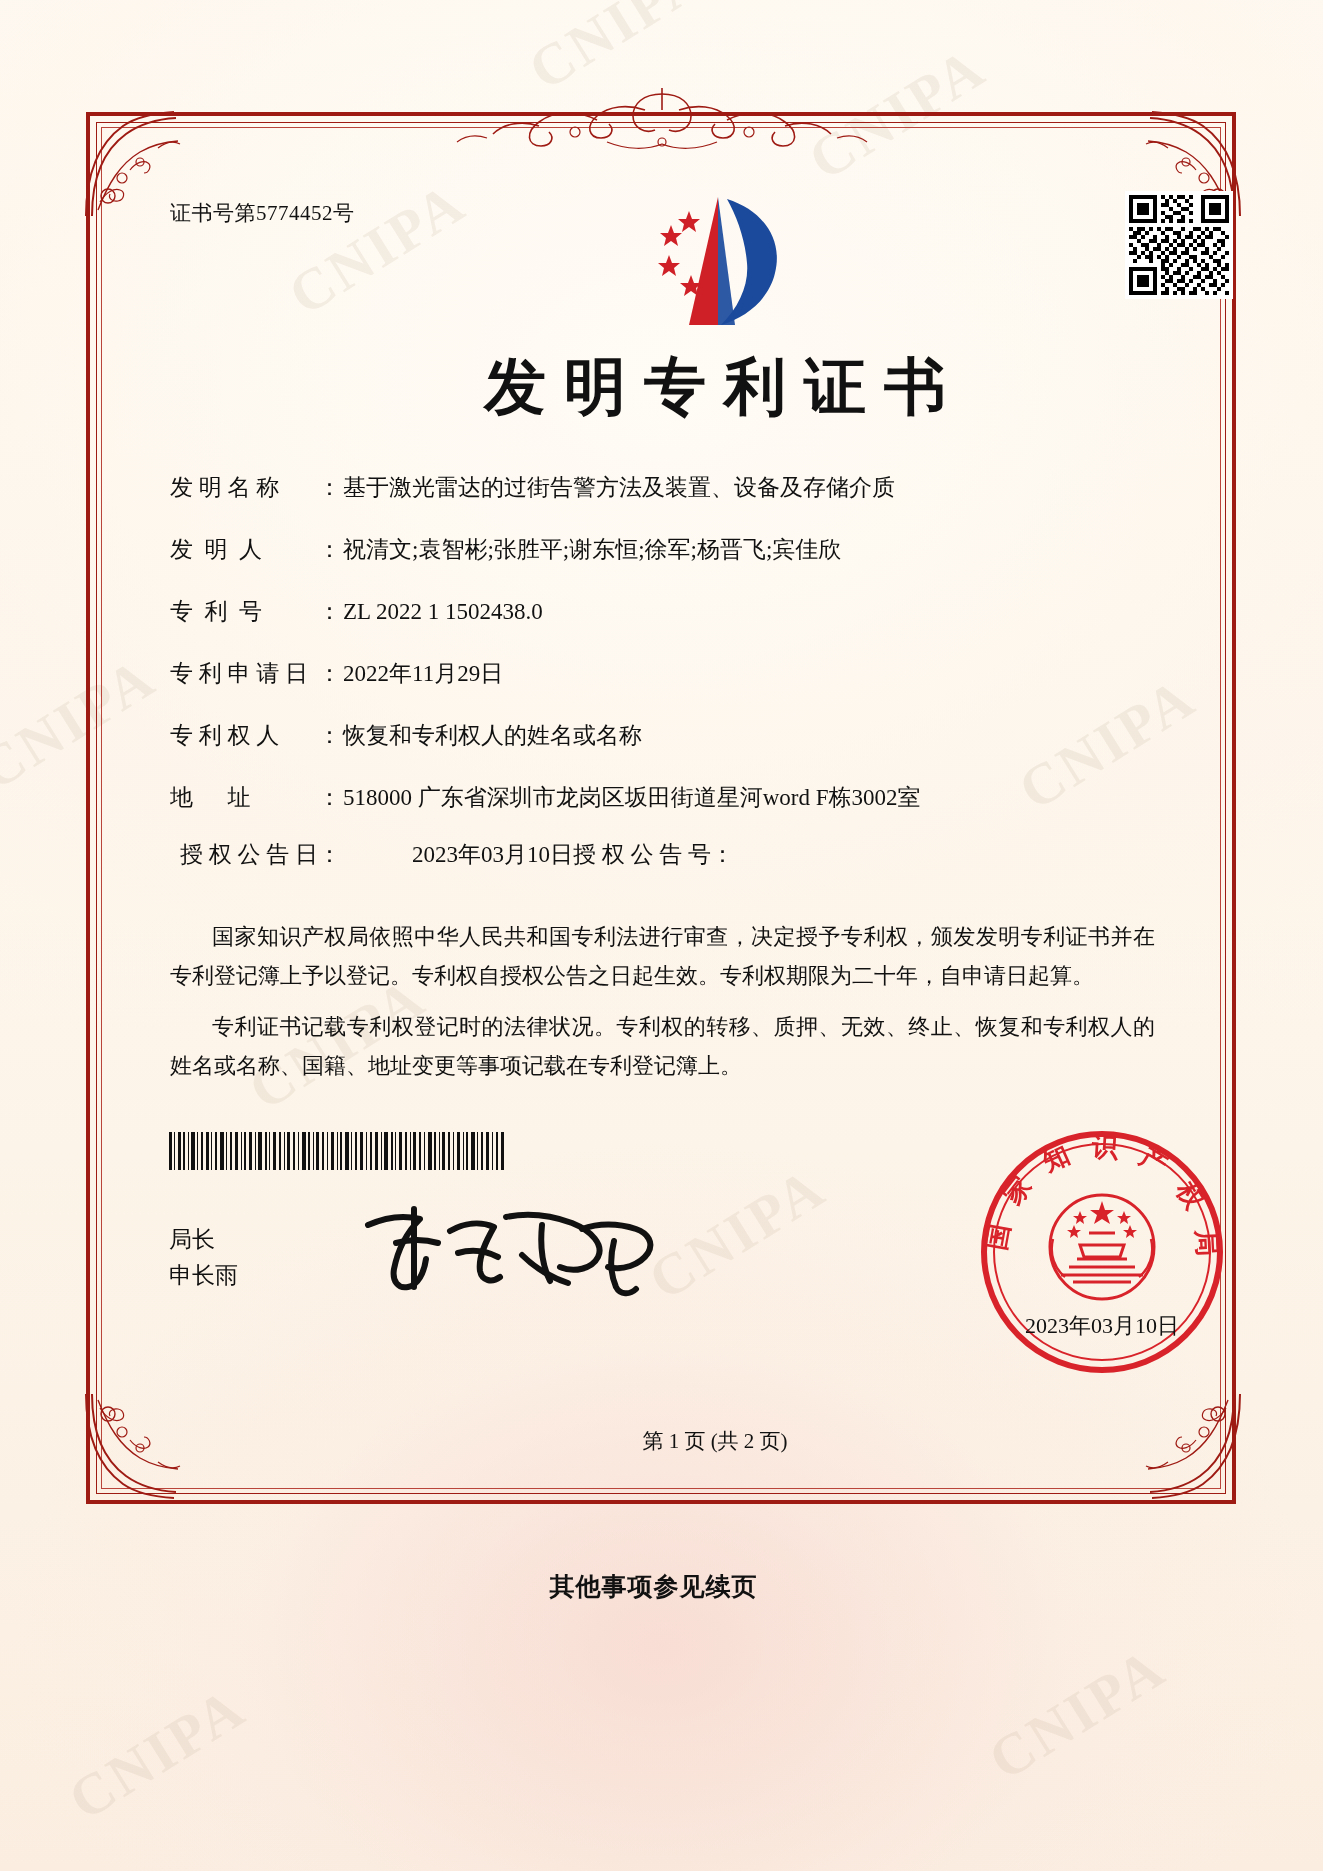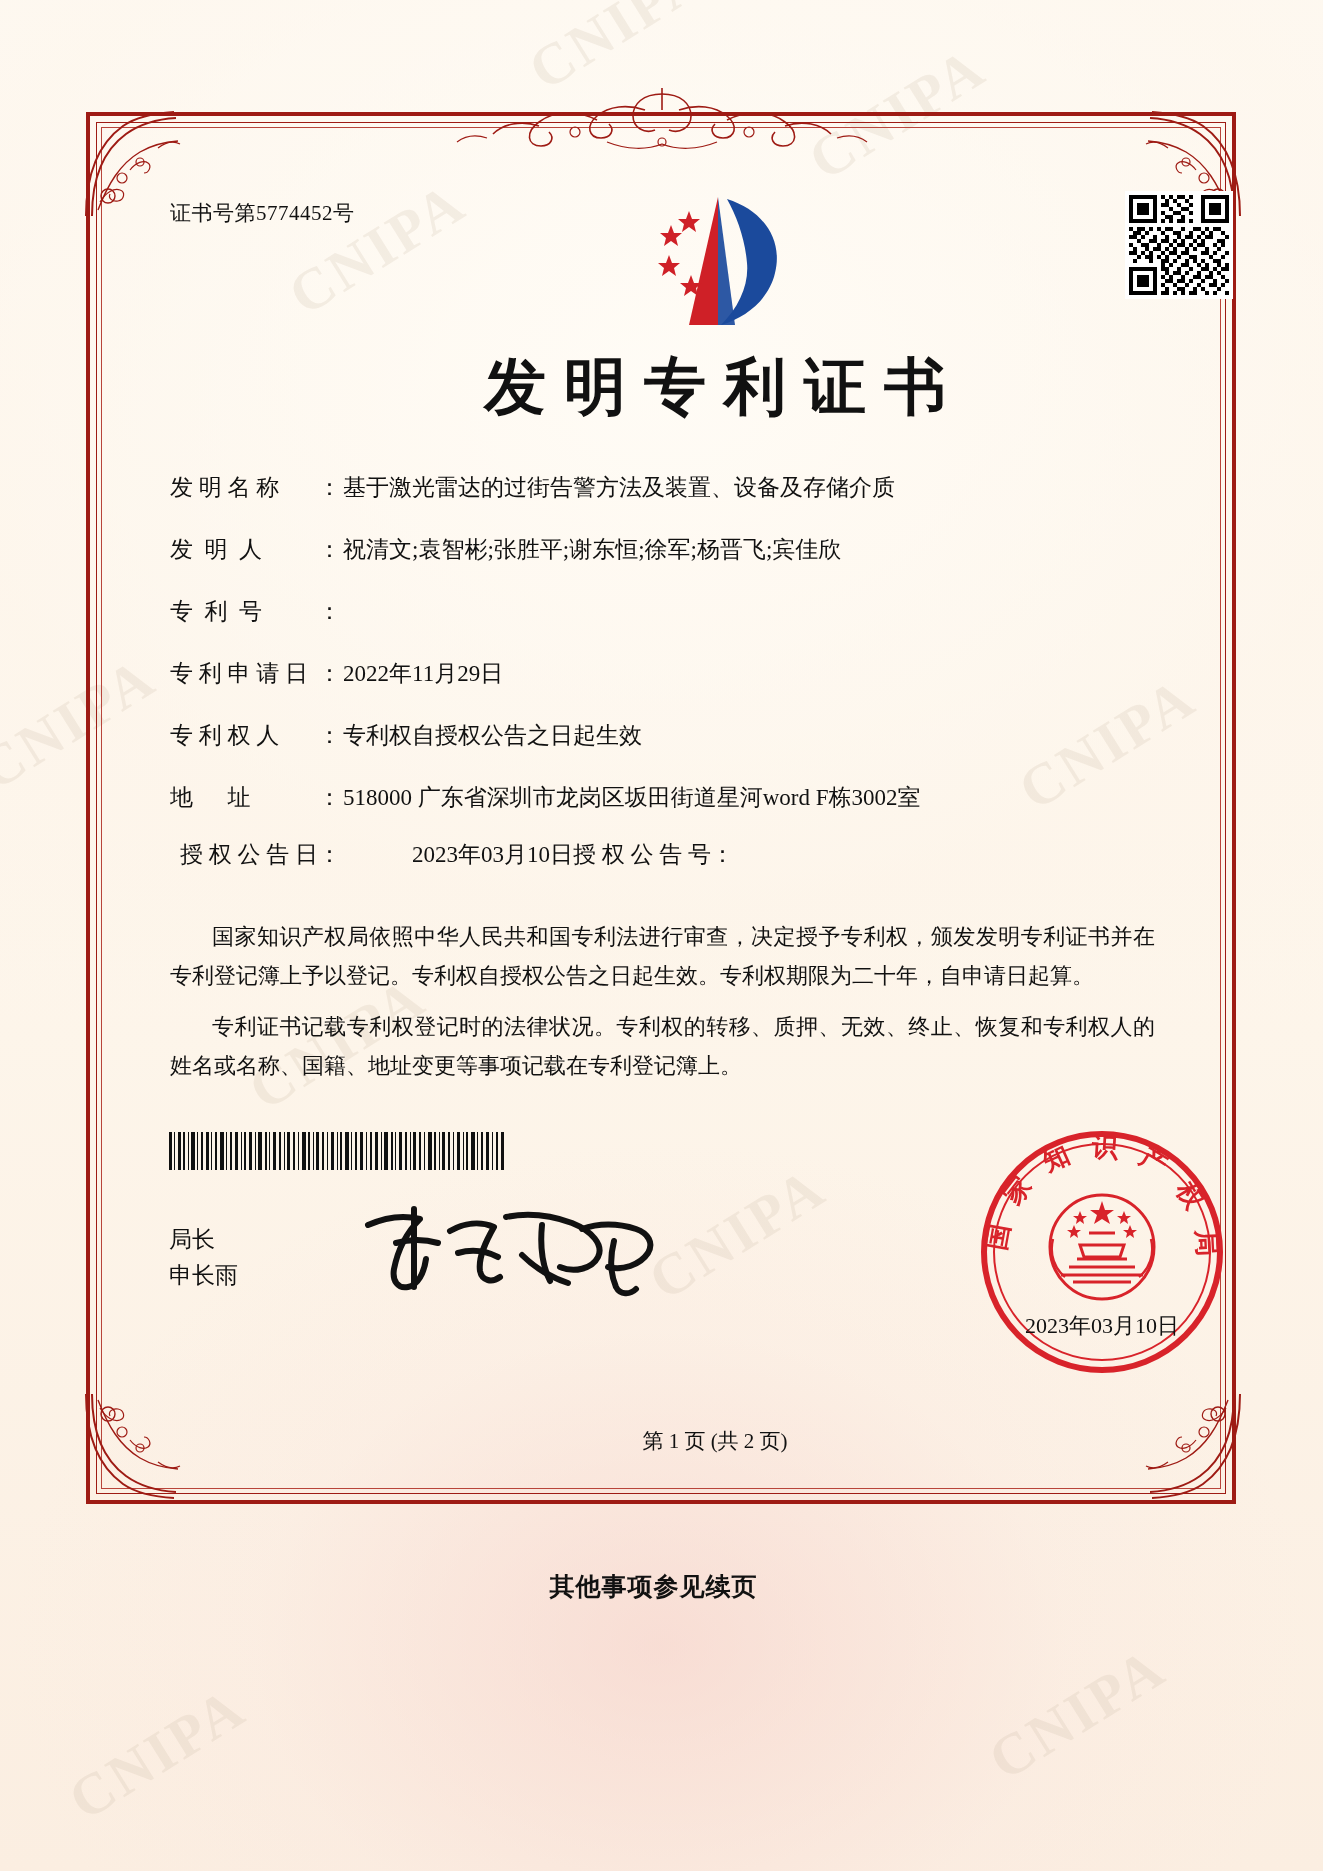--- a/index.html
+++ b/index.html
@@ -549,30 +549,31 @@
         <span class="fld-value">基于激光雷达的过街告警方法及装置、设备及存储介质</span>
       </div>
       <div class="field-row">
         <span class="fld-label">发  明  人</span>
         <span class="fld-colon">：</span>
         <span class="fld-value">祝清文;袁智彬;张胜平;谢东恒;徐军;杨晋飞;宾佳欣</span>
       </div>
       <div class="field-row">
         <span class="fld-label">专  利  号</span>
         <span class="fld-colon">：</span>
+        <span class="fld-value">ZL 2022 1 1502438.0</span>
       </div>
       <div class="field-row">
         <span class="fld-label">专 利 申 请 日</span>
         <span class="fld-colon">：</span>
         <span class="fld-value">2022年11月29日</span>
       </div>
       <div class="field-row">
         <span class="fld-label">专 利 权 人</span>
         <span class="fld-colon">：</span>
-        <span class="fld-value">专利权自授权公告之日起生效</span>
+        <span class="fld-value">恢复和专利权人的姓名或名称</span>
       </div>
       <div class="field-row">
         <span class="fld-label">地      址</span>
         <span class="fld-colon">：</span>
         <span class="fld-value">518000 广东省深圳市龙岗区坂田街道星河word F栋3002室</span>
       </div>
 
       <div class="pub-row">
         <span class="pub-left-label">授 权 公 告 日</span>
         <span class="fld-colon">：</span>

